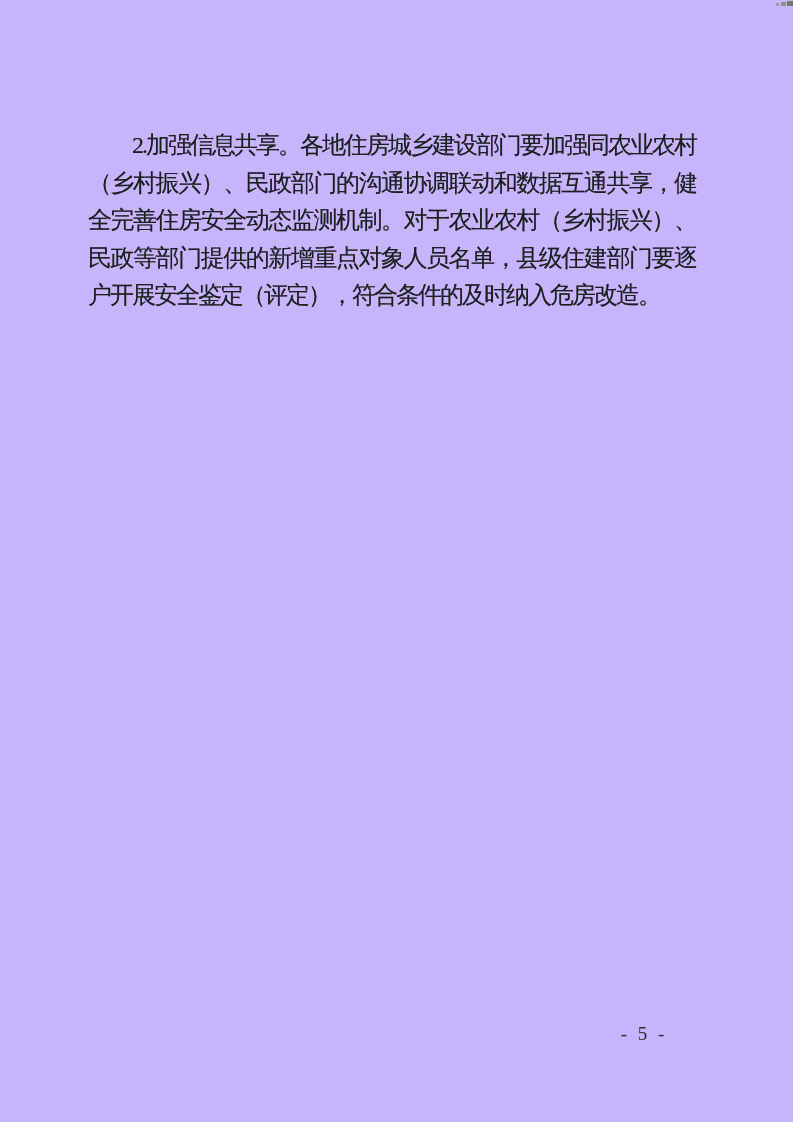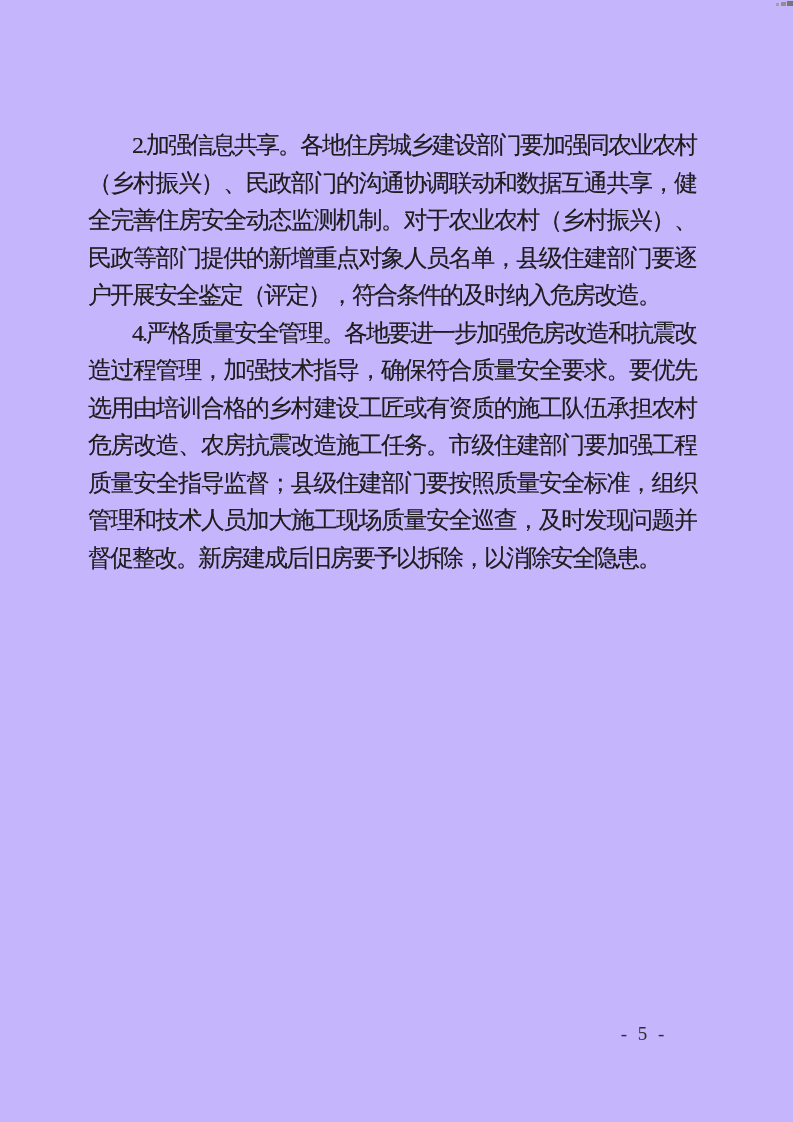--- a/index.html
+++ b/index.html
@@ -79,21 +79,20 @@
   .speck-2 { left: 781px; top: 2px; width: 5px; height: 4px; }
   .speck-3 { left: 787px; top: 1px; width: 6px; height: 5px; background:#767676; }
 </style>
 </head>
 <body>
 
 <div class="page">
 
   <div class="content">
     <p>2.加强信息共享。各地住房城乡建设部门要加强同农业农村（乡村振兴）、民政部门的沟通协调联动和数据互通共享，健全完善住房安全动态监测机制。对于农业农村（乡村振兴）、民政等部门提供的新增重点对象人员名单，县级住建部门要逐户开展安全鉴定（评定），符合条件的及时纳入危房改造。</p>
-    <p>4.严格质量安全管理。各地要进一步加强危房改造和抗震改造过程管理，加强技术指导，确保符合质量安全要求。要优先选用由培训合格的乡村建设工匠或有资质的施工队伍承担农村危房改造、农房抗震改造施工任务。市级住建部门要加强工程质量安全指导监督；县级住建部门要按照质量安全标准，组织管理和技术人员加大施工现场质量安全巡查，及时发现问题并督促整改。新房建成后旧房要予以拆除，以消除安全隐患。</p>
   </div>
 
   <div class="page-number">- 5 -</div>
 
   <div class="edge-strip"></div>
   <div class="edge-line"></div>
   <div class="speck speck-1"></div>
   <div class="speck speck-2"></div>
   <div class="speck speck-3"></div>
 

